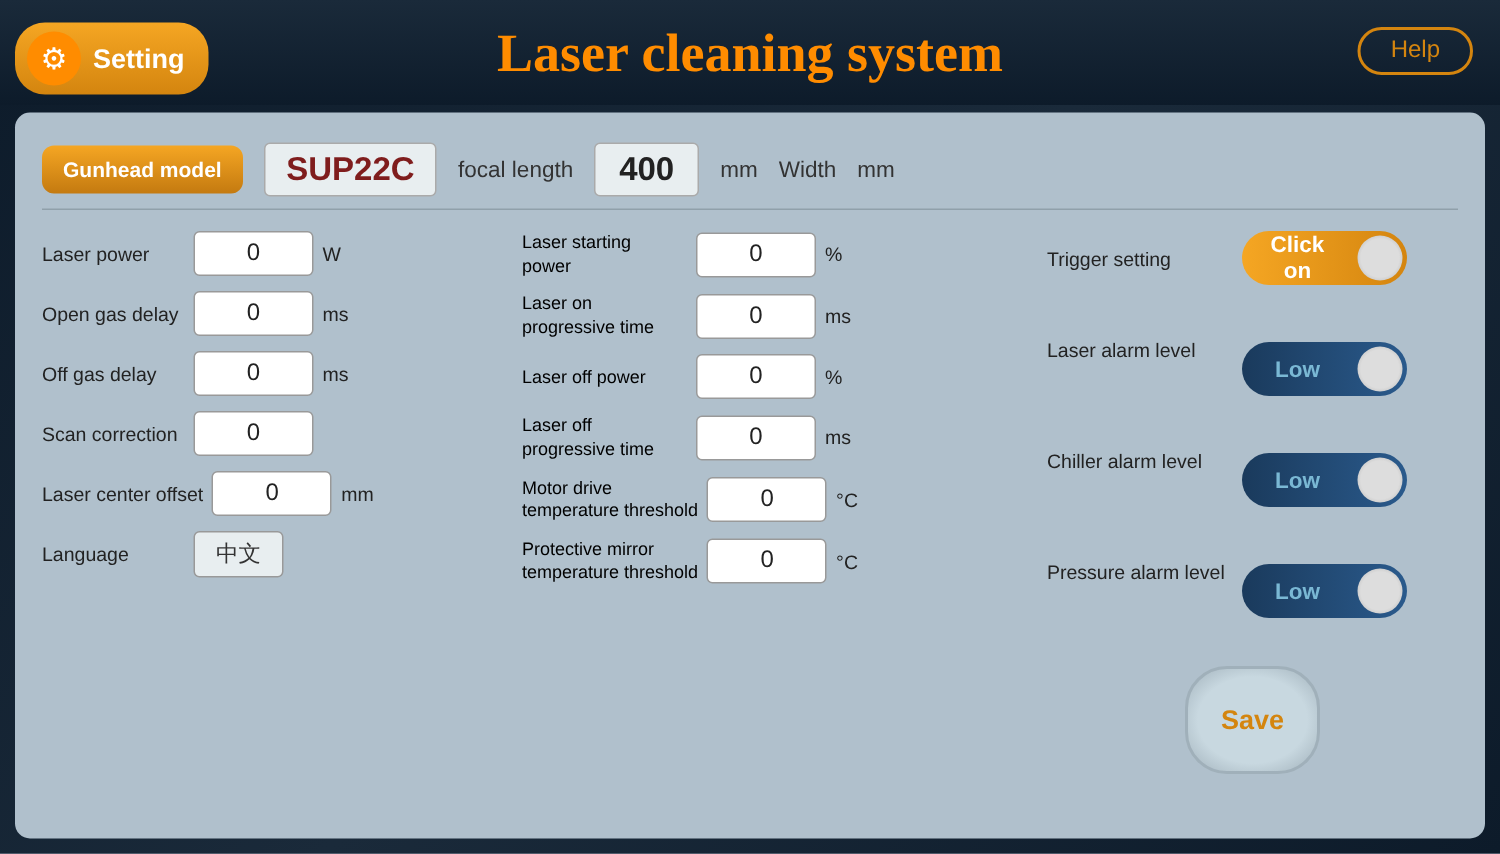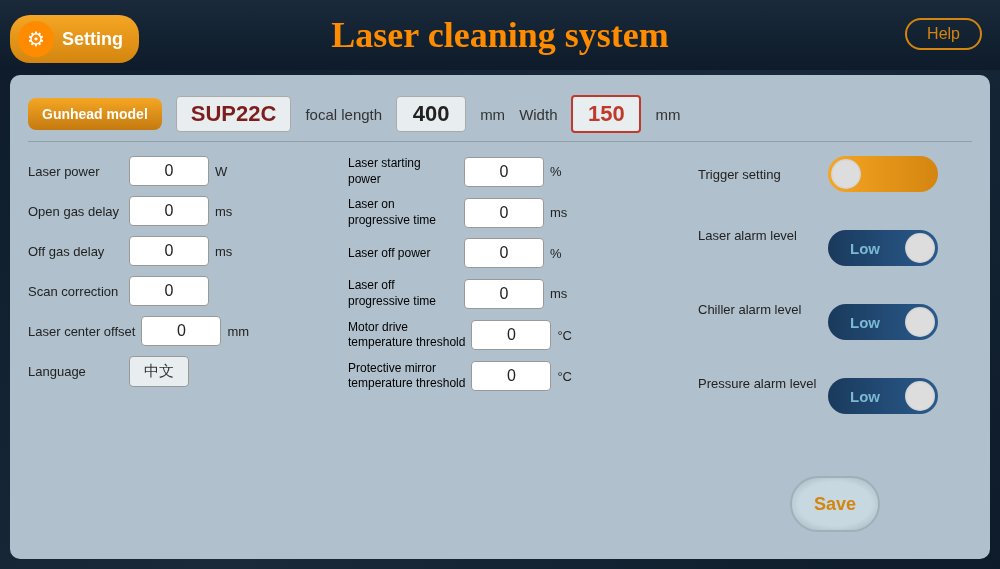--- a/index.html
+++ b/index.html
@@ -210,26 +210,25 @@
       height: 30px;
       background: radial-gradient(circle, #ddd 60%, #aaa 100%);
       border-radius: 50%;
       margin: 3px;
       flex-shrink: 0;
     }
     .action-btn {
       border: none;
       border-radius: 50%;
       width: 90px;
-      height: 56px;
+      height: 72px;
       font-size: 18px;
       font-weight: bold;
       cursor: pointer;
       border-radius: 28px;
-      margin-top: 30px;
     }
     .save-btn {
       background: radial-gradient(ellipse, #c8d8e0 60%, #a0b0ba 100%);
       color: #d4850f;
       border: 2px solid #a0b0ba;
     }
     .return-btn {
       background: radial-gradient(ellipse, #c8d8e0 60%, #a0b0ba 100%);
       color: #5bb8d4;
       border: 2px solid #a0b0ba;
@@ -270,21 +269,20 @@
 </div>
 
 <div class="main-content">
   <div class="top-row">
     <button class="gunhead-btn">Gunhead model</button>
     <span class="model-value">SUP22C</span>
     <span class="top-label">focal length</span>
     <input class="focal-input" type="text" value="400" style="">
     <span class="top-label">mm</span>
     <span class="top-label">Width</span>
-    <input class="width-input" type="text" value="150" style="">
     <span class="top-label">mm</span>
   </div>
 
   <div style="display:grid; grid-template-columns: 310px 340px 1fr; gap: 0 10px;">
 
     <div class="section-col">
       <div class="field-row">
         <span class="field-label">Laser power</span>
         <input class="field-input" type="text" value="0" style="">
         <span class="field-unit">W</span>
@@ -345,20 +343,21 @@
         <span class="multi-line-label">Protective mirror<br>temperature threshold</span>
         <input class="field-input" type="text" value="0" style="">
         <span class="field-unit">°C</span>
       </div>
     </div>
 
     <div class="right-section">
       <div class="alarm-row">
         <span class="alarm-label">Trigger setting</span>
         <button class="toggle-btn toggle-click-on">
+          <span class="toggle-text">Click on</span>
           <div class="toggle-circle"></div>
         </button>
       </div>
       <div class="alarm-row">
         <span class="alarm-label">Laser alarm level</span>
         <button class="toggle-btn toggle-low">
           <span class="toggle-text">Low</span>
           <div class="toggle-circle"></div>
         </button>
       </div>

